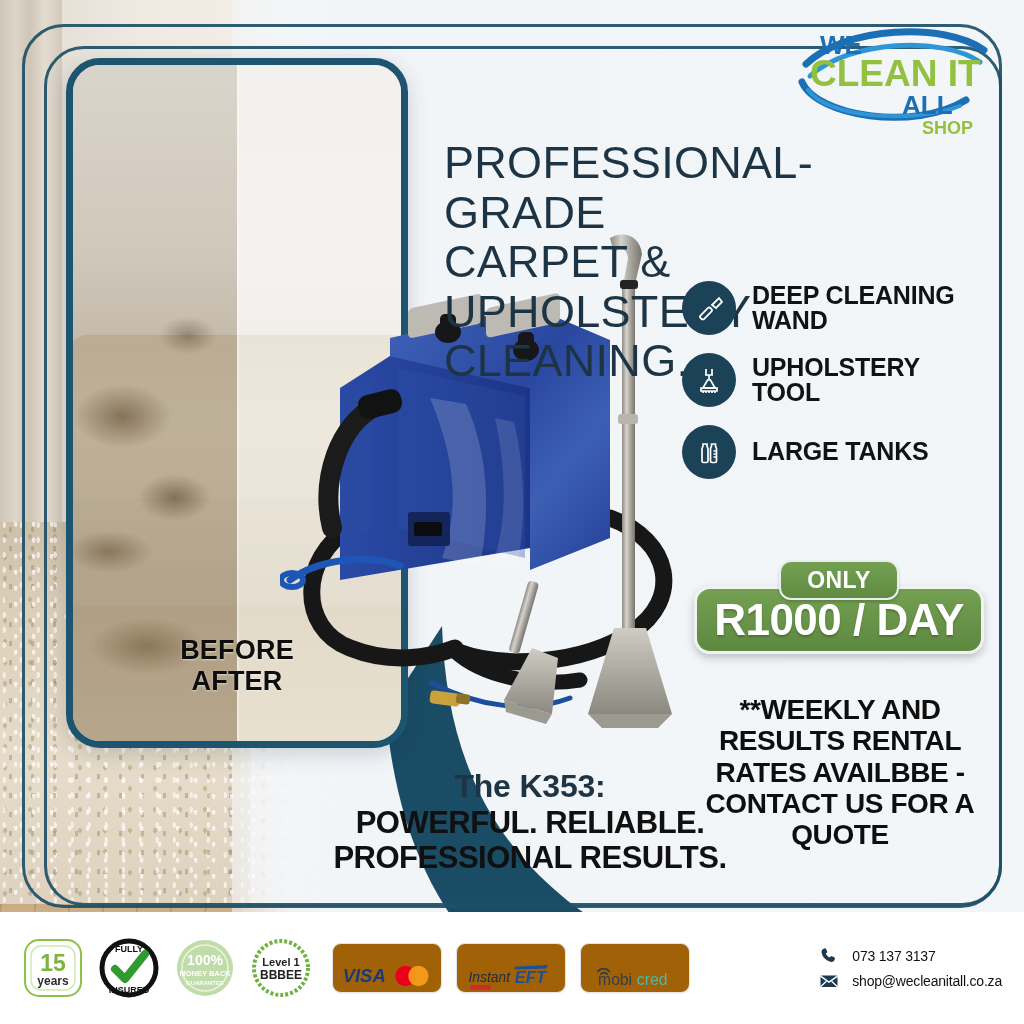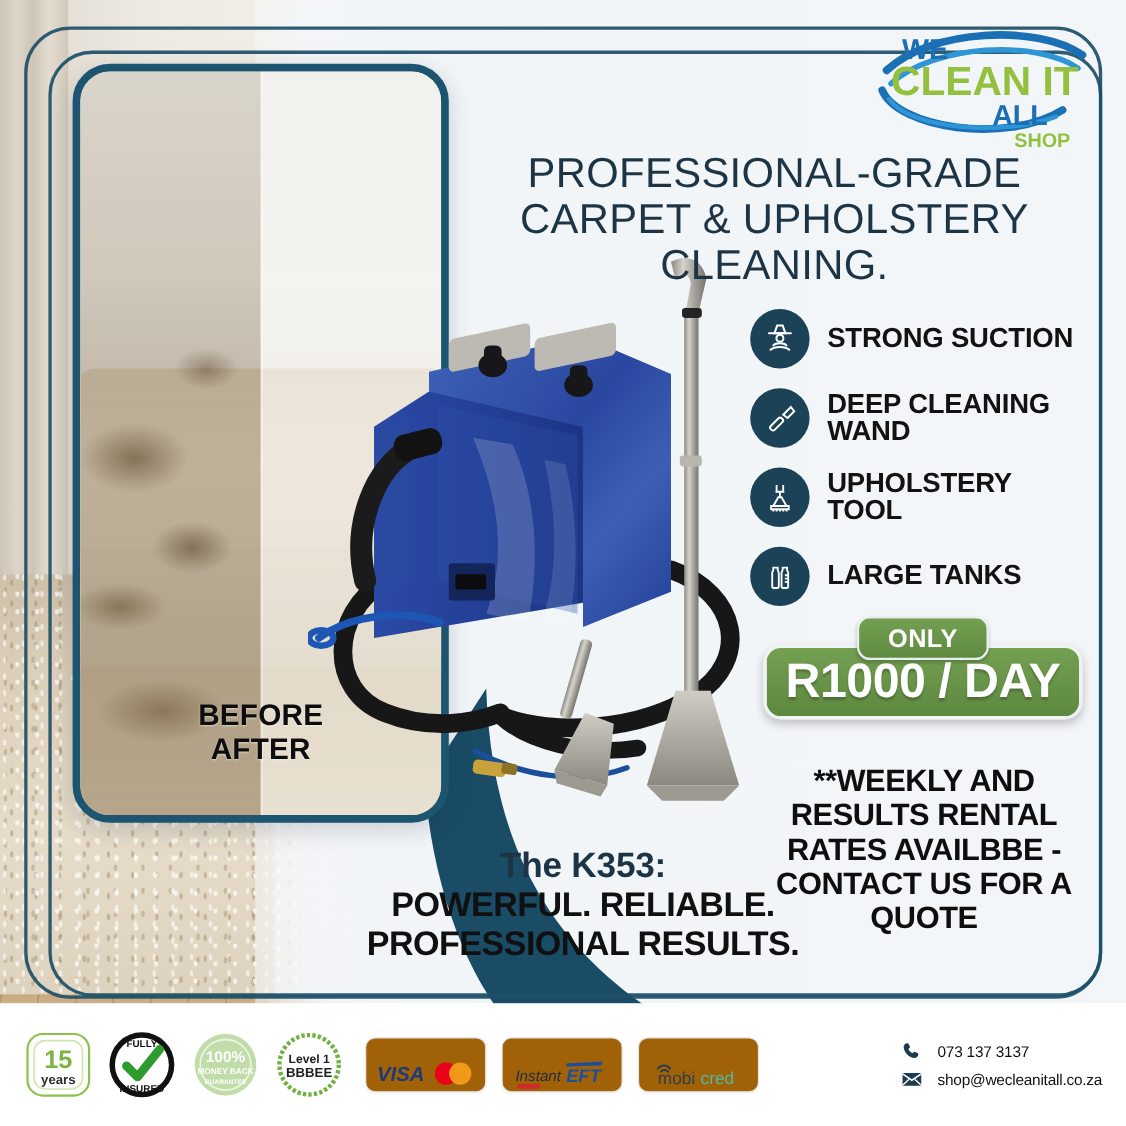--- a/index.html
+++ b/index.html
@@ -140,22 +140,22 @@
     font-size:27px; font-weight:700; color:#0d0d0d; letter-spacing:.2px;
     text-shadow:0 1px 2px rgba(255,255,255,.55);
   }
 
   
   .logo{ position:absolute; right:30px; top:20px; width:200px; height:118px; }
 
   
   .headline{
     position:absolute; right:60px; top:138px; width:520px;
-    text-align:center; color:#1d3445;
-    font-size:38px; line-height:1.1; font-weight:400; letter-spacing:.3px;
+    text-align:left; color:#1d3445;
+    font-size:45px; line-height:1.1; font-weight:400; letter-spacing:.3px;
   }
 
   
   .features{ position:absolute; left:682px; top:280px; width:310px; }
   .feature{ display:flex; align-items:center; gap:16px; margin-bottom:16px; min-height:56px; }
   .feat-icon{
     flex:0 0 auto; width:54px; height:54px; border-radius:50%;
     background:#1c4257; display:flex; align-items:center; justify-content:center;
   }
   .feat-label{
@@ -346,32 +346,20 @@
   </svg>
 
   <div class="headline">
     <div>PROFESSIONAL-GRADE</div>
     <div>CARPET &amp; UPHOLSTERY</div>
     <div>CLEANING.</div>
   </div>
 
   <div class="features">
 
-    <div class="feature">
-      <div class="feat-icon">
-        <svg width="34" height="34" viewBox="0 0 34 34" fill="none" stroke="#ffffff" stroke-width="1.8">
-          <path d="M7 12 H27" stroke-linecap="round"></path>
-          <path d="M12 12 L14.5 5 H19.5 L22 12 Z"></path>
-          <circle cx="17" cy="16.5" r="3.2"></circle>
-          <path d="M11 23 C 13.5 20.5, 20.5 20.5, 23 23" stroke-linecap="round"></path>
-          <path d="M8.5 27 C 12 23.5, 22 23.5, 25.5 27" stroke-linecap="round"></path>
-        </svg>
-      </div>
-      <div class="feat-label">STRONG SUCTION</div>
-    </div>
 
     <div class="feature">
       <div class="feat-icon">
         <svg width="34" height="34" viewBox="0 0 34 34" fill="none" stroke="#ffffff" stroke-width="1.8">
           <rect x="7" y="20" width="14" height="5" rx="2" transform="rotate(-45 14 22.5)"></rect>
           <path d="M20 14 L27 7 L30 11 L24 17 Z"></path>
         </svg>
       </div>
       <div class="feat-label">DEEP CLEANING WAND</div>
     </div>

